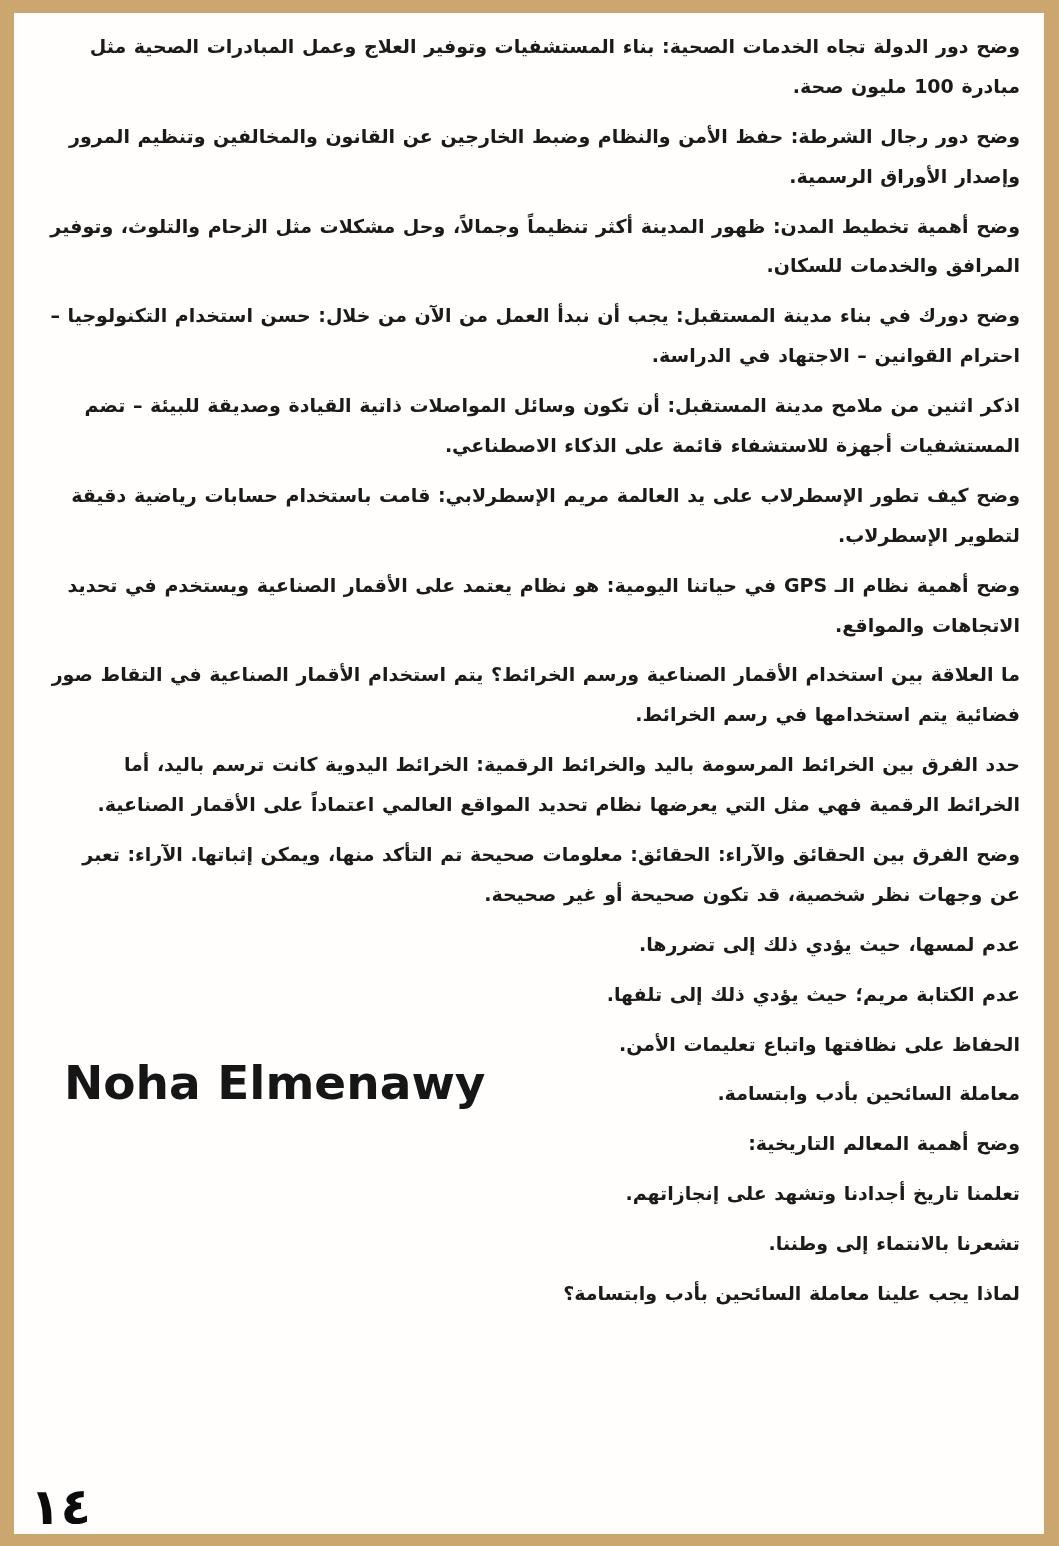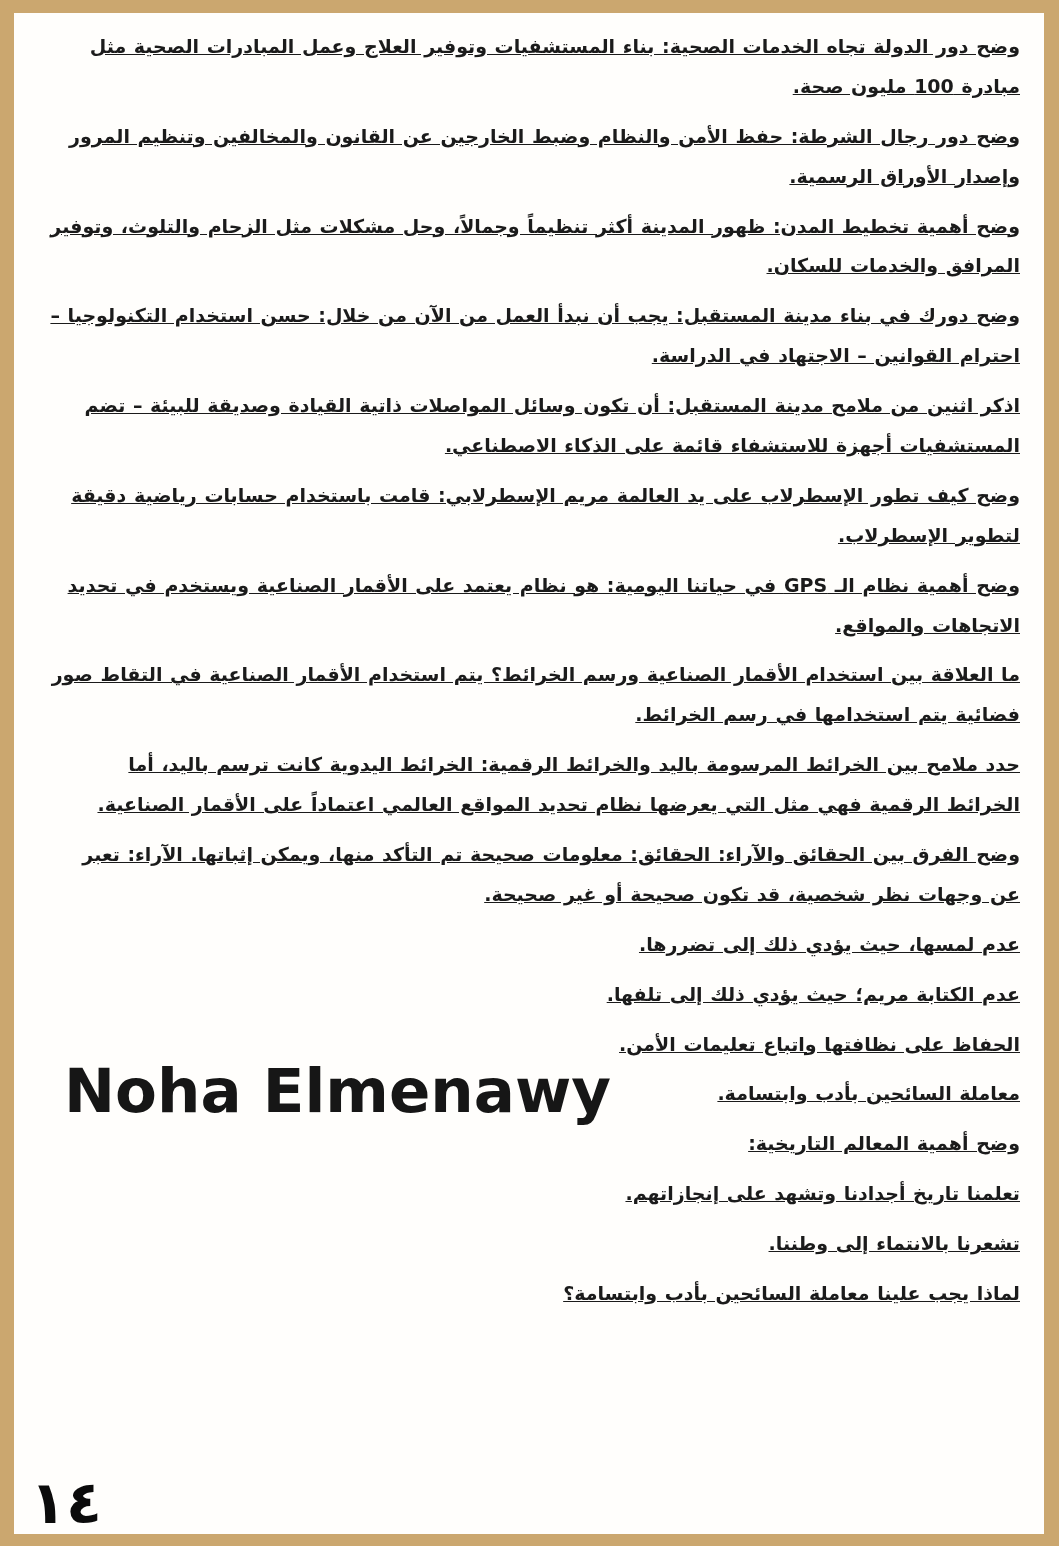--- a/index.html
+++ b/index.html
@@ -28,58 +28,57 @@
     text-align: right;
     padding: 14px 24px 0 24px;
     color: #1b1b1b;
     font-weight: bold;
     font-size: 19px;
   }
   .content p {
     margin: 0 0 10px 12px;
     line-height: 2.1;
     word-spacing: 1px;
-    text-decoration: underline;
   }
   .watermark {
     position: absolute;
     left: 50px;
     top: 1042px;
-    font-size: 61px;
+    font-size: 47px;
     font-weight: bold;
     color: #161616;
     letter-spacing: 0px;
     direction: ltr;
     white-space: nowrap;
   }
   .page-number {
     position: absolute;
     left: 16px;
     bottom: 2px;
-    font-size: 59px;
+    font-size: 50px;
     font-weight: bold;
     color: #0b0b0b;
     direction: rtl;
     line-height: 1;
   }
 </style>
 </head>
 <body>
 
 <div class="page">
   <div class="content" id="doc-body">
       <p>وضح دور الدولة تجاه الخدمات الصحية: بناء المستشفيات وتوفير العلاج وعمل المبادرات الصحية مثل مبادرة 100 مليون صحة.</p>
       <p>وضح دور رجال الشرطة: حفظ الأمن والنظام وضبط الخارجين عن القانون والمخالفين وتنظيم المرور وإصدار الأوراق الرسمية.</p>
       <p>وضح أهمية تخطيط المدن: ظهور المدينة أكثر تنظيماً وجمالاً، وحل مشكلات مثل الزحام والتلوث، وتوفير المرافق والخدمات للسكان.</p>
       <p>وضح دورك في بناء مدينة المستقبل: يجب أن نبدأ العمل من الآن من خلال: حسن استخدام التكنولوجيا – احترام القوانين – الاجتهاد في الدراسة.</p>
       <p>اذكر اثنين من ملامح مدينة المستقبل: أن تكون وسائل المواصلات ذاتية القيادة وصديقة للبيئة – تضم المستشفيات أجهزة للاستشفاء قائمة على الذكاء الاصطناعي.</p>
       <p>وضح كيف تطور الإسطرلاب على يد العالمة مريم الإسطرلابي: قامت باستخدام حسابات رياضية دقيقة لتطوير الإسطرلاب.</p>
       <p>وضح أهمية نظام الـ GPS في حياتنا اليومية: هو نظام يعتمد على الأقمار الصناعية ويستخدم في تحديد الاتجاهات والمواقع.</p>
       <p>ما العلاقة بين استخدام الأقمار الصناعية ورسم الخرائط؟ يتم استخدام الأقمار الصناعية في التقاط صور فضائية يتم استخدامها في رسم الخرائط.</p>
-      <p>حدد ملامح بين الخرائط المرسومة باليد والخرائط الرقمية: الخرائط اليدوية كانت ترسم باليد، أما الخرائط الرقمية فهي مثل التي يعرضها نظام تحديد المواقع العالمي اعتماداً على الأقمار الصناعية.</p>
+      <p>حدد الفرق بين الخرائط المرسومة باليد والخرائط الرقمية: الخرائط اليدوية كانت ترسم باليد، أما الخرائط الرقمية فهي مثل التي يعرضها نظام تحديد المواقع العالمي اعتماداً على الأقمار الصناعية.</p>
       <p>وضح الفرق بين الحقائق والآراء: الحقائق: معلومات صحيحة تم التأكد منها، ويمكن إثباتها. الآراء: تعبر عن وجهات نظر شخصية، قد تكون صحيحة أو غير صحيحة.</p>
       <p>عدم لمسها، حيث يؤدي ذلك إلى تضررها.</p>
       <p>عدم الكتابة مريم؛ حيث يؤدي ذلك إلى تلفها.</p>
       <p>الحفاظ على نظافتها واتباع تعليمات الأمن.</p>
       <p>معاملة السائحين بأدب وابتسامة.</p>
       <p>وضح أهمية المعالم التاريخية:</p>
       <p>تعلمنا تاريخ أجدادنا وتشهد على إنجازاتهم.</p>
       <p>تشعرنا بالانتماء إلى وطننا.</p>
       <p>لماذا يجب علينا معاملة السائحين بأدب وابتسامة؟</p>
     </div>

